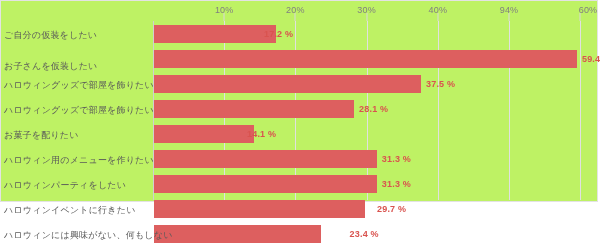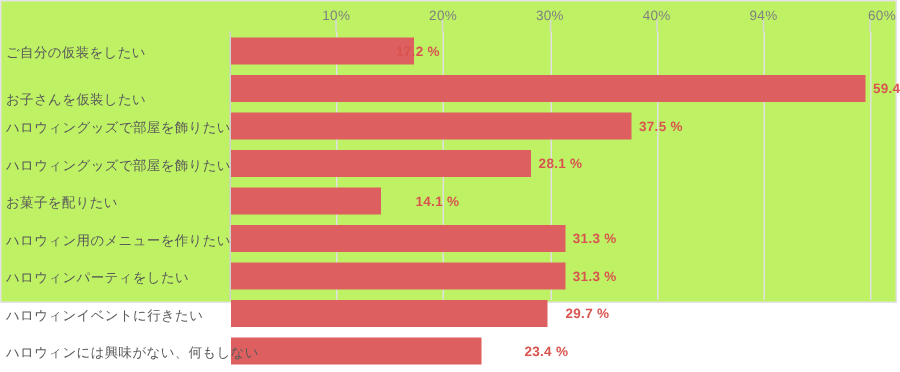--- a/index.html
+++ b/index.html
@@ -112,21 +112,21 @@
         <div class="bar-value" style="left: 273px; top: 7.5px; color: rgb(217, 83, 79);">37.5 %</div>
         <div class="cat-label" style="top: 7.5px; color: rgb(90, 90, 90);">ハロウィングッズで部屋を飾りたい</div>
       </div>
       <div class="row" style="top: 75px; height: 25px;">
         <div class="bar" style="width: 200.072px; background: rgb(221, 95, 95); top: 3.5px;"></div>
         <div class="bar-value" style="left: 206.072px; top: 7.5px; color: rgb(217, 83, 79);">28.1 %</div>
         <div class="cat-label" style="top: 7.5px; color: rgb(90, 90, 90);">ハロウィングッズで部屋を飾りたい</div>
       </div>
       <div class="row" style="top: 100px; height: 25px;">
         <div class="bar" style="width: 100.392px; background: rgb(221, 95, 95); top: 3.5px;"></div>
-        <div class="bar-value" style="left: 124px; top: 7.5px; color: rgb(217, 83, 79);">14.1 %</div>
+        <div class="bar-value" style="left: 94px; top: 7.5px; color: rgb(217, 83, 79);">14.1 %</div>
         <div class="cat-label" style="top: 7.5px; color: rgb(90, 90, 90);">お菓子を配りたい</div>
       </div>
       <div class="row" style="top: 125px; height: 25px;">
         <div class="bar" style="width: 222.856px; background: rgb(221, 95, 95); top: 3.5px;"></div>
         <div class="bar-value" style="left: 228.856px; top: 7.5px; color: rgb(217, 83, 79);">31.3 %</div>
         <div class="cat-label" style="top: 7.5px; color: rgb(90, 90, 90);">ハロウィン用のメニューを作りたい</div>
       </div>
       <div class="row" style="top: 150px; height: 25px;">
         <div class="bar" style="width: 222.856px; background: rgb(221, 95, 95); top: 3.5px;"></div>
         <div class="bar-value" style="left: 228.856px; top: 7.5px; color: rgb(217, 83, 79);">31.3 %</div>

